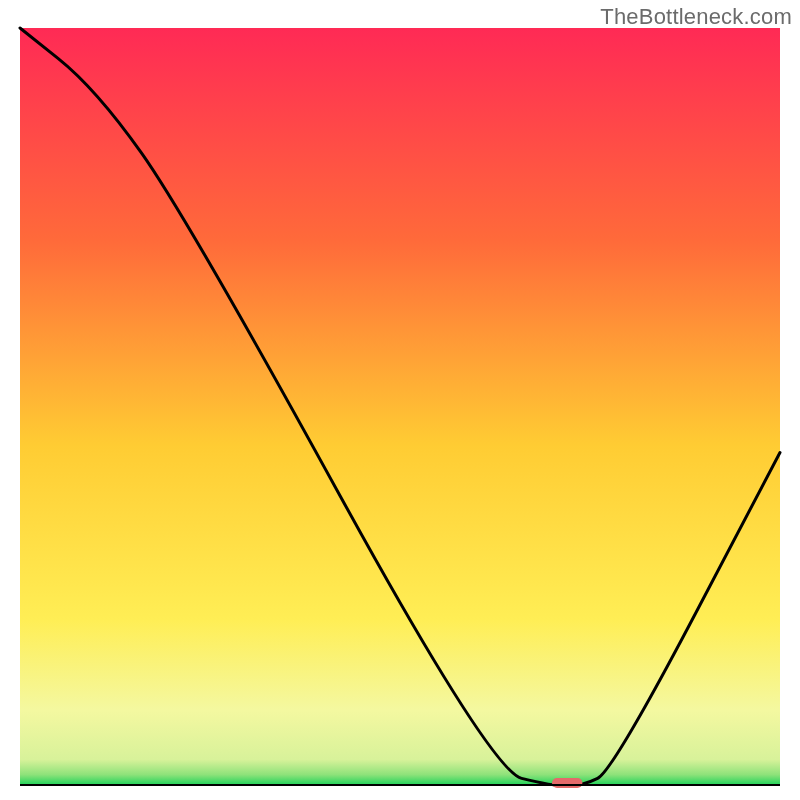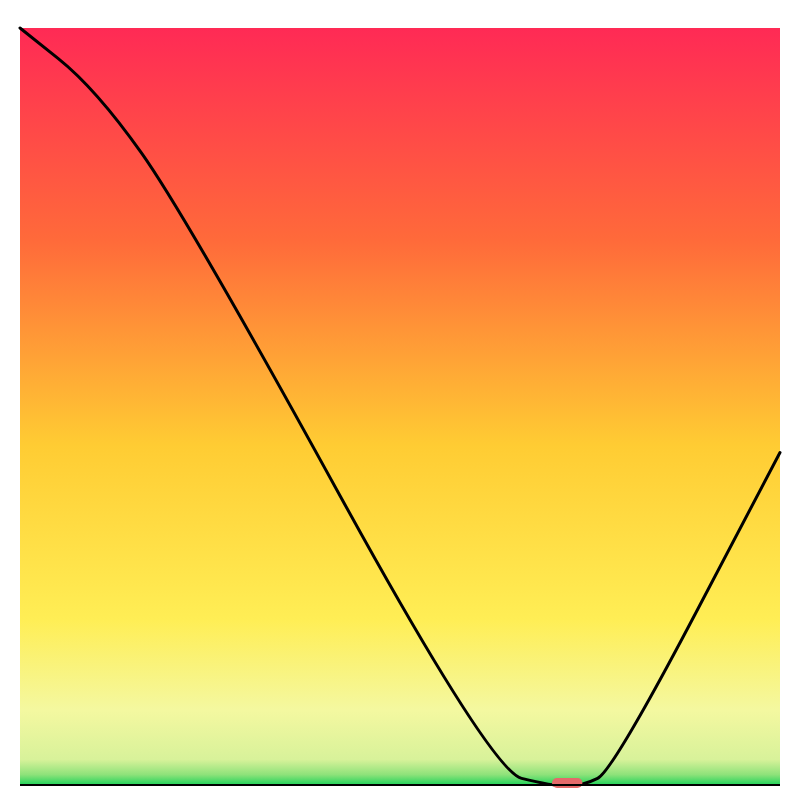--- a/index.html
+++ b/index.html
@@ -27,20 +27,21 @@
     user-select: none;
   }
   svg {
     display: block;
   }
 </style>
 </head>
 <body>
 
 <div class="stage">
+  <div class="watermark">TheBottleneck.com</div>
 
   <svg id="chart-svg" width="800" height="800" viewBox="0 0 800 800">
       <defs>
         <linearGradient id="bg-grad" x1="0" y1="0" x2="0" y2="1">
           <stop offset="0.00%" stop-color="#ff2a55"></stop>
           <stop offset="28.00%" stop-color="#ff6a3a"></stop>
           <stop offset="55.00%" stop-color="#ffcc33"></stop>
           <stop offset="78.00%" stop-color="#ffee55"></stop>
           <stop offset="90.00%" stop-color="#f4f8a0"></stop>
           <stop offset="96.50%" stop-color="#d8f29a"></stop>

